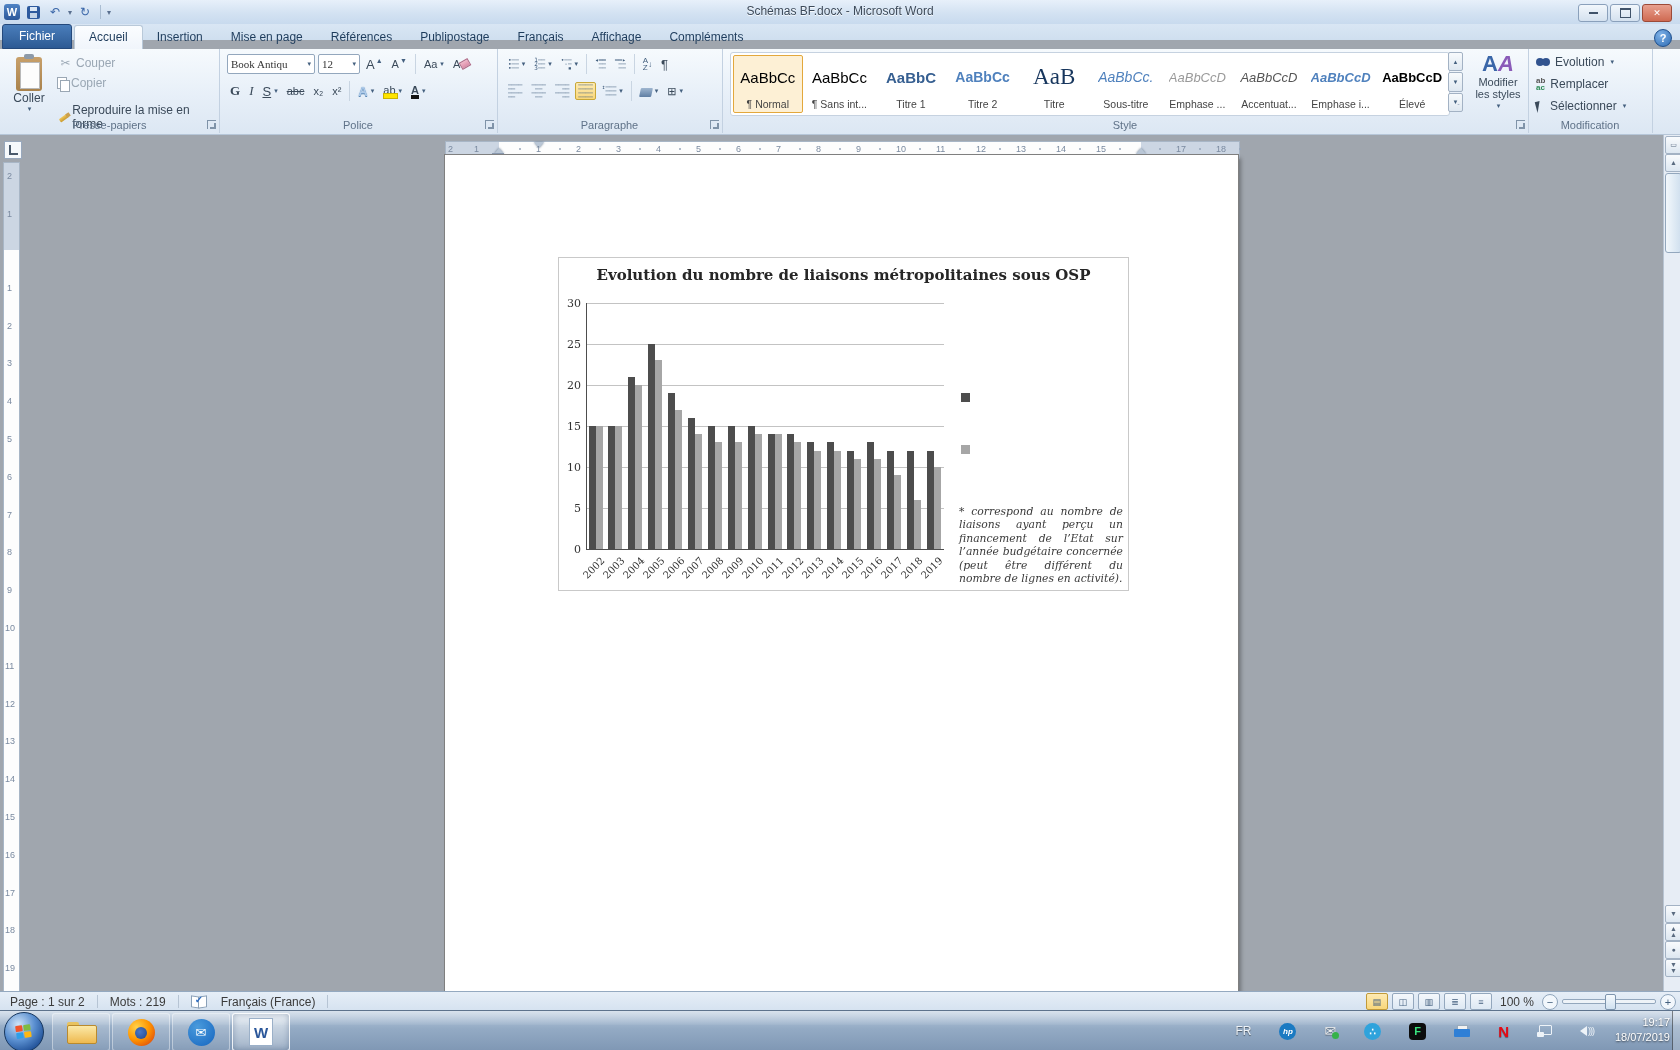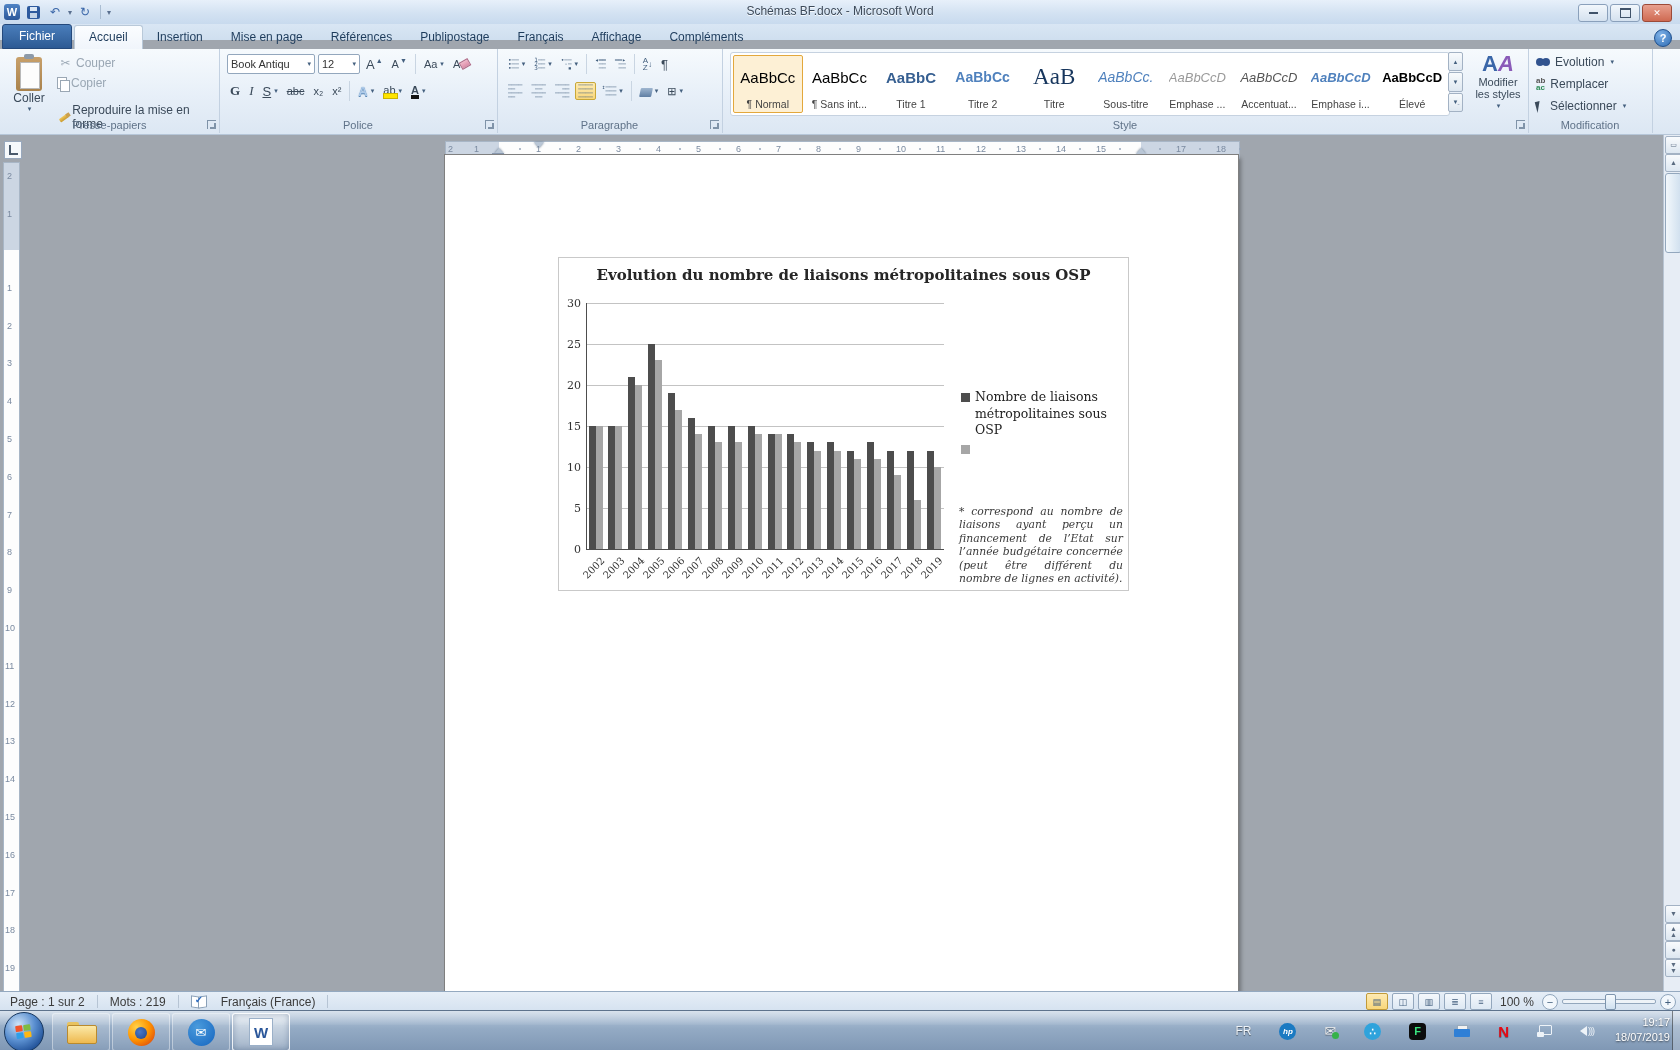--- a/index.html
+++ b/index.html
@@ -68,21 +68,21 @@
   .copy-ic{position:relative;width:12px;height:13px;}
   .copy-ic i,.copy-ic b{position:absolute;width:8px;height:10px;background:#fff;border:1px solid #9aa7b4;}
   .copy-ic i{left:0;top:0;} .copy-ic b{left:3px;top:3px;}
   .brush-ic{width:14px;height:14px;position:relative;}
   .brush-ic i{position:absolute;left:2px;top:6px;width:10px;height:4px;background:linear-gradient(#f0c75e,#c99b2f);
     transform:rotate(-35deg);border-radius:1px;}
   .brush-ic b{position:absolute;left:9px;top:3px;width:4px;height:4px;background:#caa050;transform:rotate(-35deg);}
 
   
   .combo{height:18px;background:#fff;border:1px solid #93a7bd;border-radius:2px;display:flex;
-    align-items:center;font-size:11px;color:#333;padding:0 3px;justify-content:space-between;}
+    align-items:center;font-size:11px;color:#333;padding:0 3px;justify-content:space-between;font-family:Liberation Serif, serif;}
   .fx{font-size:13px;color:#3b4a5a;}
   .fx.b{font-weight:bold;font-family:"Liberation Serif",serif;}
   .fx.i{font-style:italic;font-family:"Liberation Serif",serif;}
   .fx.u{text-decoration:underline;}
   .fx.st{text-decoration:line-through;font-size:11px;}
   .fx.sm{font-size:11px;}
   .eff-a{color:#aecbea;text-shadow:0 0 1px #5b87b5,0 1px 0 #5b87b5;font-weight:bold;}
   .bar-under{position:relative;padding-bottom:3px;}
   .bar-under::after{content:"";position:absolute;left:0;bottom:0;width:100%;height:4px;}
   .hl-y::after{background:#ffe400;border:1px solid #c9b400;}
@@ -713,21 +713,20 @@
           <div class="xlab" style="left: 234.611px; top: 297px;">2014</div>
           <div class="xlab" style="left: 254.5px; top: 297px;">2015</div>
           <div class="xlab" style="left: 274.389px; top: 297px;">2016</div>
           <div class="xlab" style="left: 294.278px; top: 297px;">2017</div>
           <div class="xlab" style="left: 314.167px; top: 297px;">2018</div>
           <div class="xlab" style="left: 334.056px; top: 297px;">2019</div>
         </div>
       <div id="chart-title">Evolution du nombre de liaisons métropolitaines sous OSP</div>
       <div id="legend">
           <div class="lsq" style="top: 135px; background: rgb(77, 77, 77);"></div>
-          <div class="ltx" style="top: 131px;">Nombre de liaisons métropolitaines sous OSP</div>
           <div class="lsq" style="top: 187px; background: rgb(166, 166, 166);"></div>
         </div>
       <div id="footnote">* correspond au nombre de liaisons ayant perçu un financement de l’Etat sur l’année budgétaire concernée (peut être différent du nombre de lignes en activité).</div>
     </div>
   </div>
 
   <div id="vscroll" class="abs">
     <span class="scroll-btn" style="top:1px;">▭</span>
     <span class="scroll-btn" style="top:19px;">▲</span>
     <div id="vthumb"></div>

